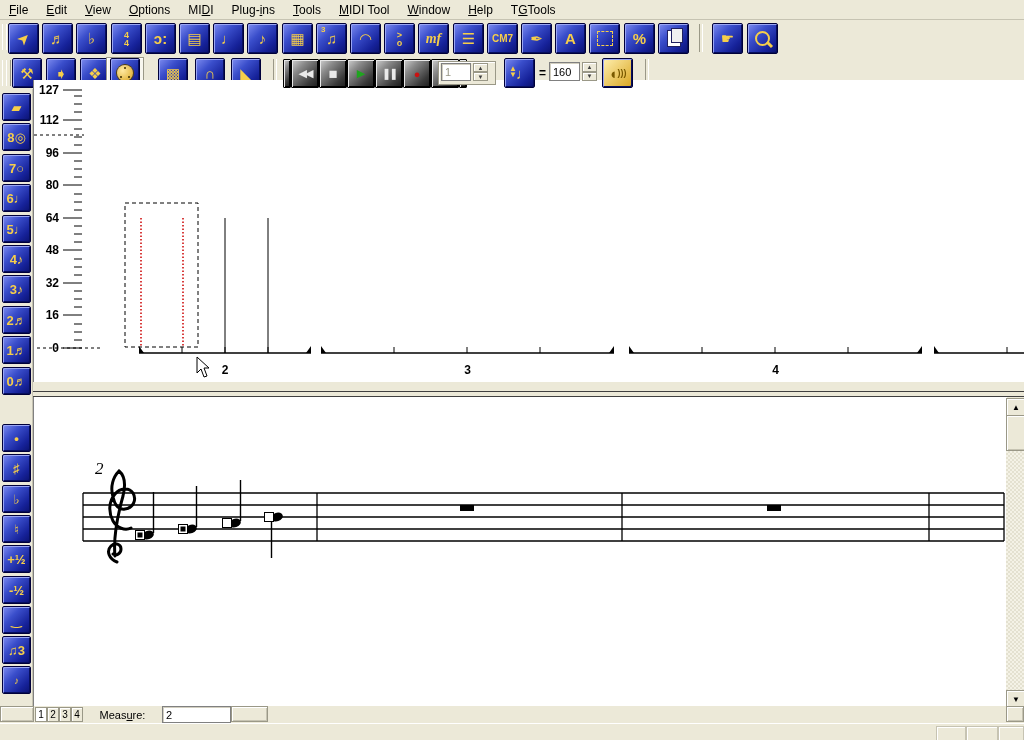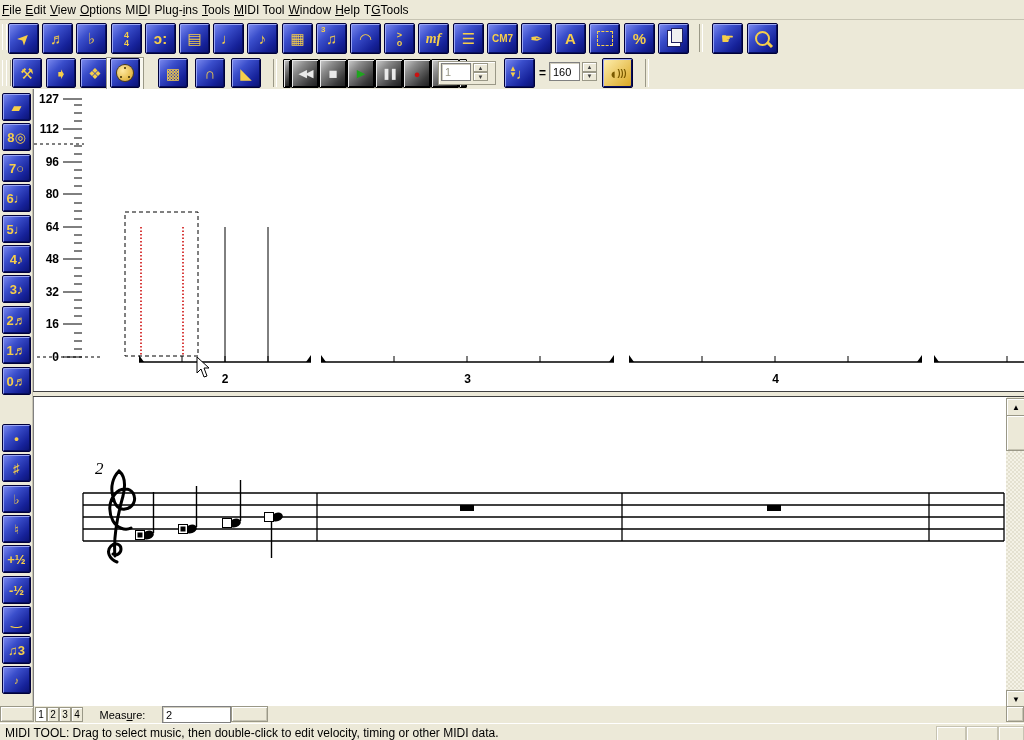--- a/index.html
+++ b/index.html
@@ -2,21 +2,21 @@
 <html><head>
 <meta charset="utf-8">
 <style>
   html,body{margin:0;padding:0;}
   body{font-family:"Liberation Sans","DejaVu Sans",sans-serif;}
   #screen{position:relative;width:1024px;height:740px;background:#ece9d8;overflow:hidden;}
 
   
   #menubar{position:absolute;left:0;top:0;width:1024px;height:19px;background:#ece9d8;
     border-bottom:1px solid #c6c3b2;font-size:12px;color:#000;display:flex;align-items:center;}
-  .menu-item{padding:2px 2px;white-space:nowrap;}
+  .menu-item{padding:2px 9px;white-space:nowrap;}
   .menu-item u{text-decoration:underline;}
 
   
   #toolbar1{position:absolute;left:0;top:20px;width:1024px;height:37px;background:#ece9d8;border-bottom:1px solid #d8d5c4;}
   #toolbar2{position:absolute;left:0;top:57px;width:1024px;height:32px;background:#ece9d8;border-bottom:1px solid #aca899;}
   .grip{position:absolute;left:2px;top:4px;width:3px;height:26px;border-left:1px solid #fff;border-right:1px solid #9a9887;}
   .grip2{position:absolute;left:6px;top:4px;width:3px;height:26px;border-left:1px solid #fff;border-right:1px solid #9a9887;}
   .tb-sep{position:absolute;width:2px;border-left:1px solid #9a9887;border-right:1px solid #fff;}
   .icon-btn{position:absolute;width:29px;height:29px;border:1px solid #00003a;border-radius:2px;
     background:linear-gradient(135deg,#7d8cf0 0%,#3a4ecb 35%,#16229a 75%,#0b1270 100%);
@@ -36,21 +36,21 @@
     color:#e9e9e9;display:flex;align-items:center;justify-content:center;font-size:11px;font-weight:bold;}
   .spin-panel{position:absolute;background:#ece9d8;border:1px solid #9a9887;box-shadow:inset 1px 1px 0 #fff;}
   .spin-box{position:absolute;background:#fff;border:1px solid #808080;box-shadow:inset 1px 1px 0 #d2cfc0;
     font-size:11px;color:#000;display:flex;align-items:center;padding-left:3px;box-sizing:border-box;}
   .spin-btns{position:absolute;width:15px;display:flex;flex-direction:column;}
   .spin-btns div{flex:1;background:#ece9d8;border:1px solid #9a9887;box-shadow:inset 1px 1px 0 #fff;
     font-size:6px;display:flex;align-items:center;justify-content:center;color:#404040;}
   .eq{position:absolute;font-size:12px;font-weight:bold;color:#000;}
 
   
-  #velocity-pane{position:absolute;left:33px;top:89px;width:991px;height:302px;background:#fff;border-left:1px solid #808080;}
+  #velocity-pane{position:absolute;left:33px;top:80px;width:991px;height:302px;background:#fff;border-left:1px solid #808080;}
   #splitter{position:absolute;left:33px;top:391px;width:991px;height:6px;background:#ece9d8;
     border-top:1px solid #404040;border-bottom:1px solid #404040;box-sizing:border-box;}
   #score-pane{position:absolute;left:33px;top:397px;width:973px;height:309px;background:#fff;border-left:1px solid #808080;}
   #palette-col{position:absolute;left:0;top:89px;width:32px;height:617px;background:#ece9d8;border-right:1px solid #c6c3b2;}
 
   
   .sb-btn{position:absolute;background:#ece9d8;border:1px solid #9a9887;box-shadow:inset 1px 1px 0 #fff, inset -1px -1px 0 #c6c3b2;
     display:flex;align-items:center;justify-content:center;font-size:8px;color:#000;}
   #vscroll-track{position:absolute;left:1006px;top:415px;width:18px;height:275px;
     background:#f4f2e6;background-image:linear-gradient(45deg,#e4e1d0 25%,transparent 25%,transparent 75%,#e4e1d0 75%),
@@ -329,21 +329,20 @@
     <div class="bb-raised" style="left:231px;width:37px;"></div>
 
     <div class="bb-raised" style="left:1006px;width:18px;"></div>
   <div class="bb-numbtn active" style="left: 35px;">1</div>
       <div class="bb-numbtn" style="left: 47px;">2</div>
       <div class="bb-numbtn" style="left: 59px;">3</div>
       <div class="bb-numbtn" style="left: 71px;">4</div>
     </div>
 
   <div id="statusbar">
-    <span id="status-text">MIDI TOOL: Drag to select music, then double-click to edit velocity, timing or other MIDI data.</span>
     <span class="status-seg" style="left:936px;width:28px;"></span>
     <span class="status-seg" style="left:966px;width:30px;"></span>
     <span class="status-seg" style="left:998px;width:24px;"></span>
   </div>
 
   <svg style="position:absolute;left:196px;top:356px;" width="16" height="24">
     <path d="M1,1 L1,17 L5,13 L8,21 L11,20 L8,12 L13,12 Z" fill="#fff" stroke="#000" stroke-width="1"></path>
   </svg>
 <div class="pb-btn" style="left: 283px; width: 6px;"></div>
     <div class="pb-btn" style="left: 291px; width: 26px; letter-spacing: -2px;">◀◀</div>

